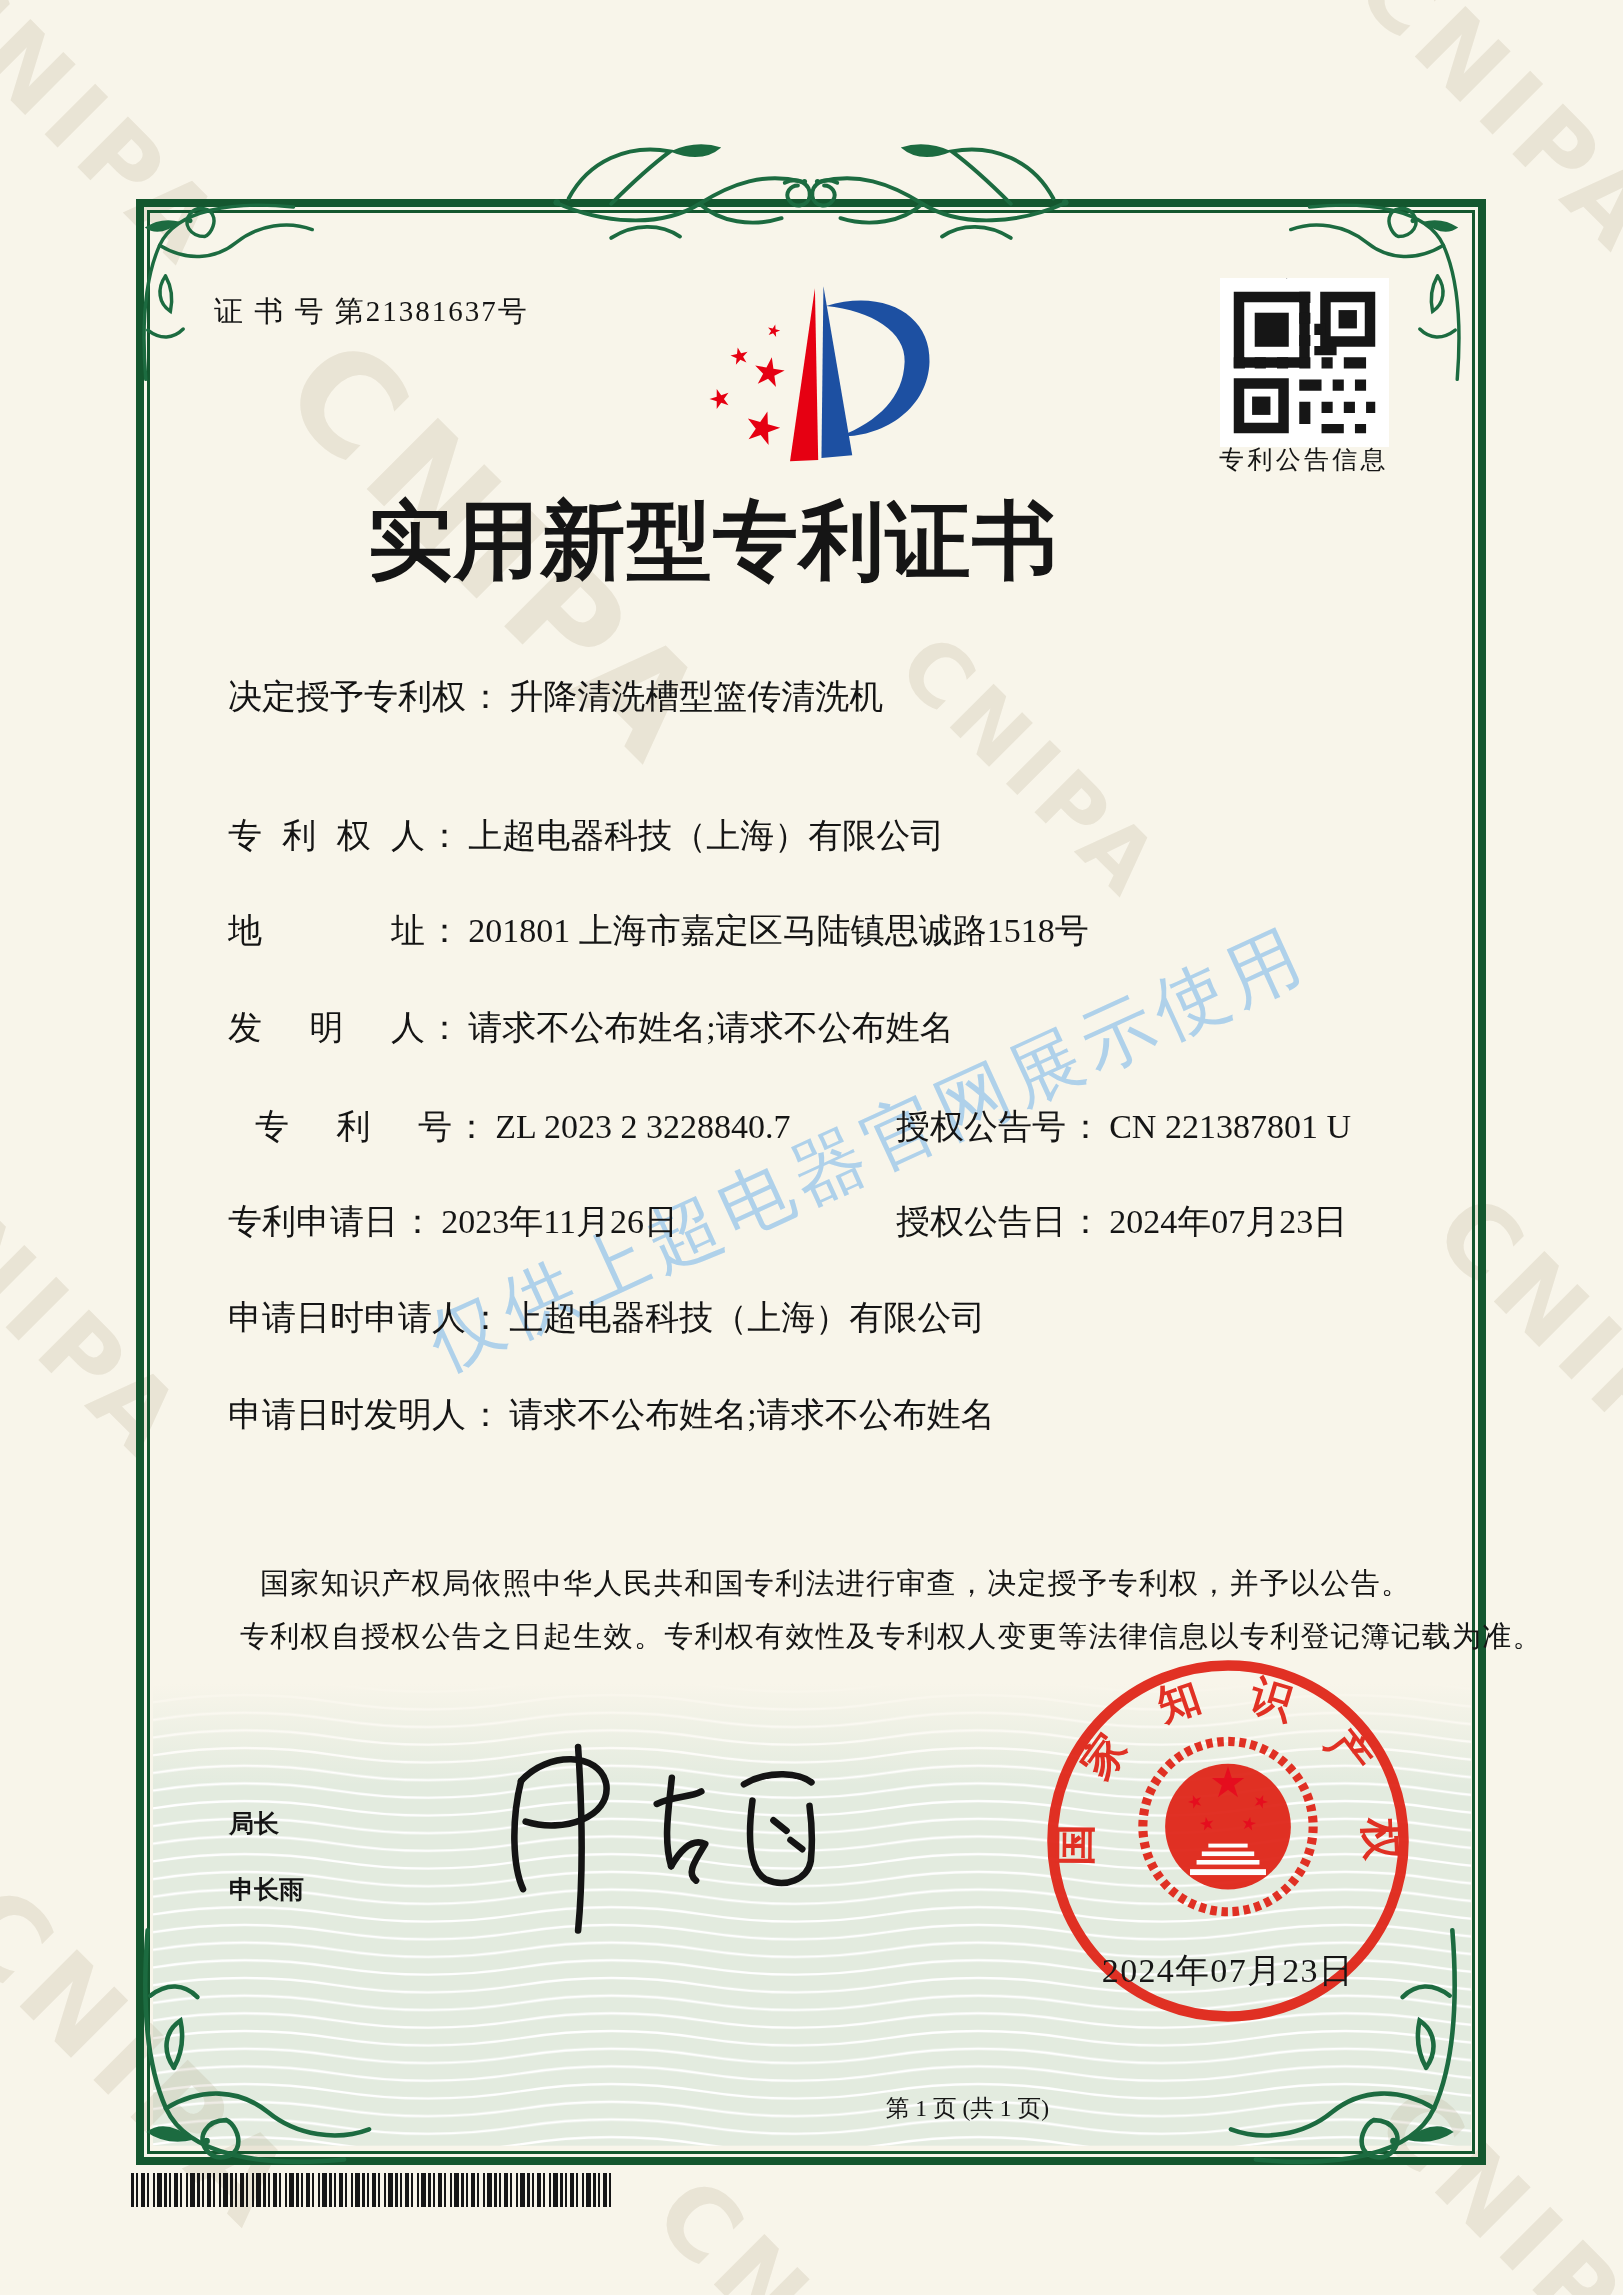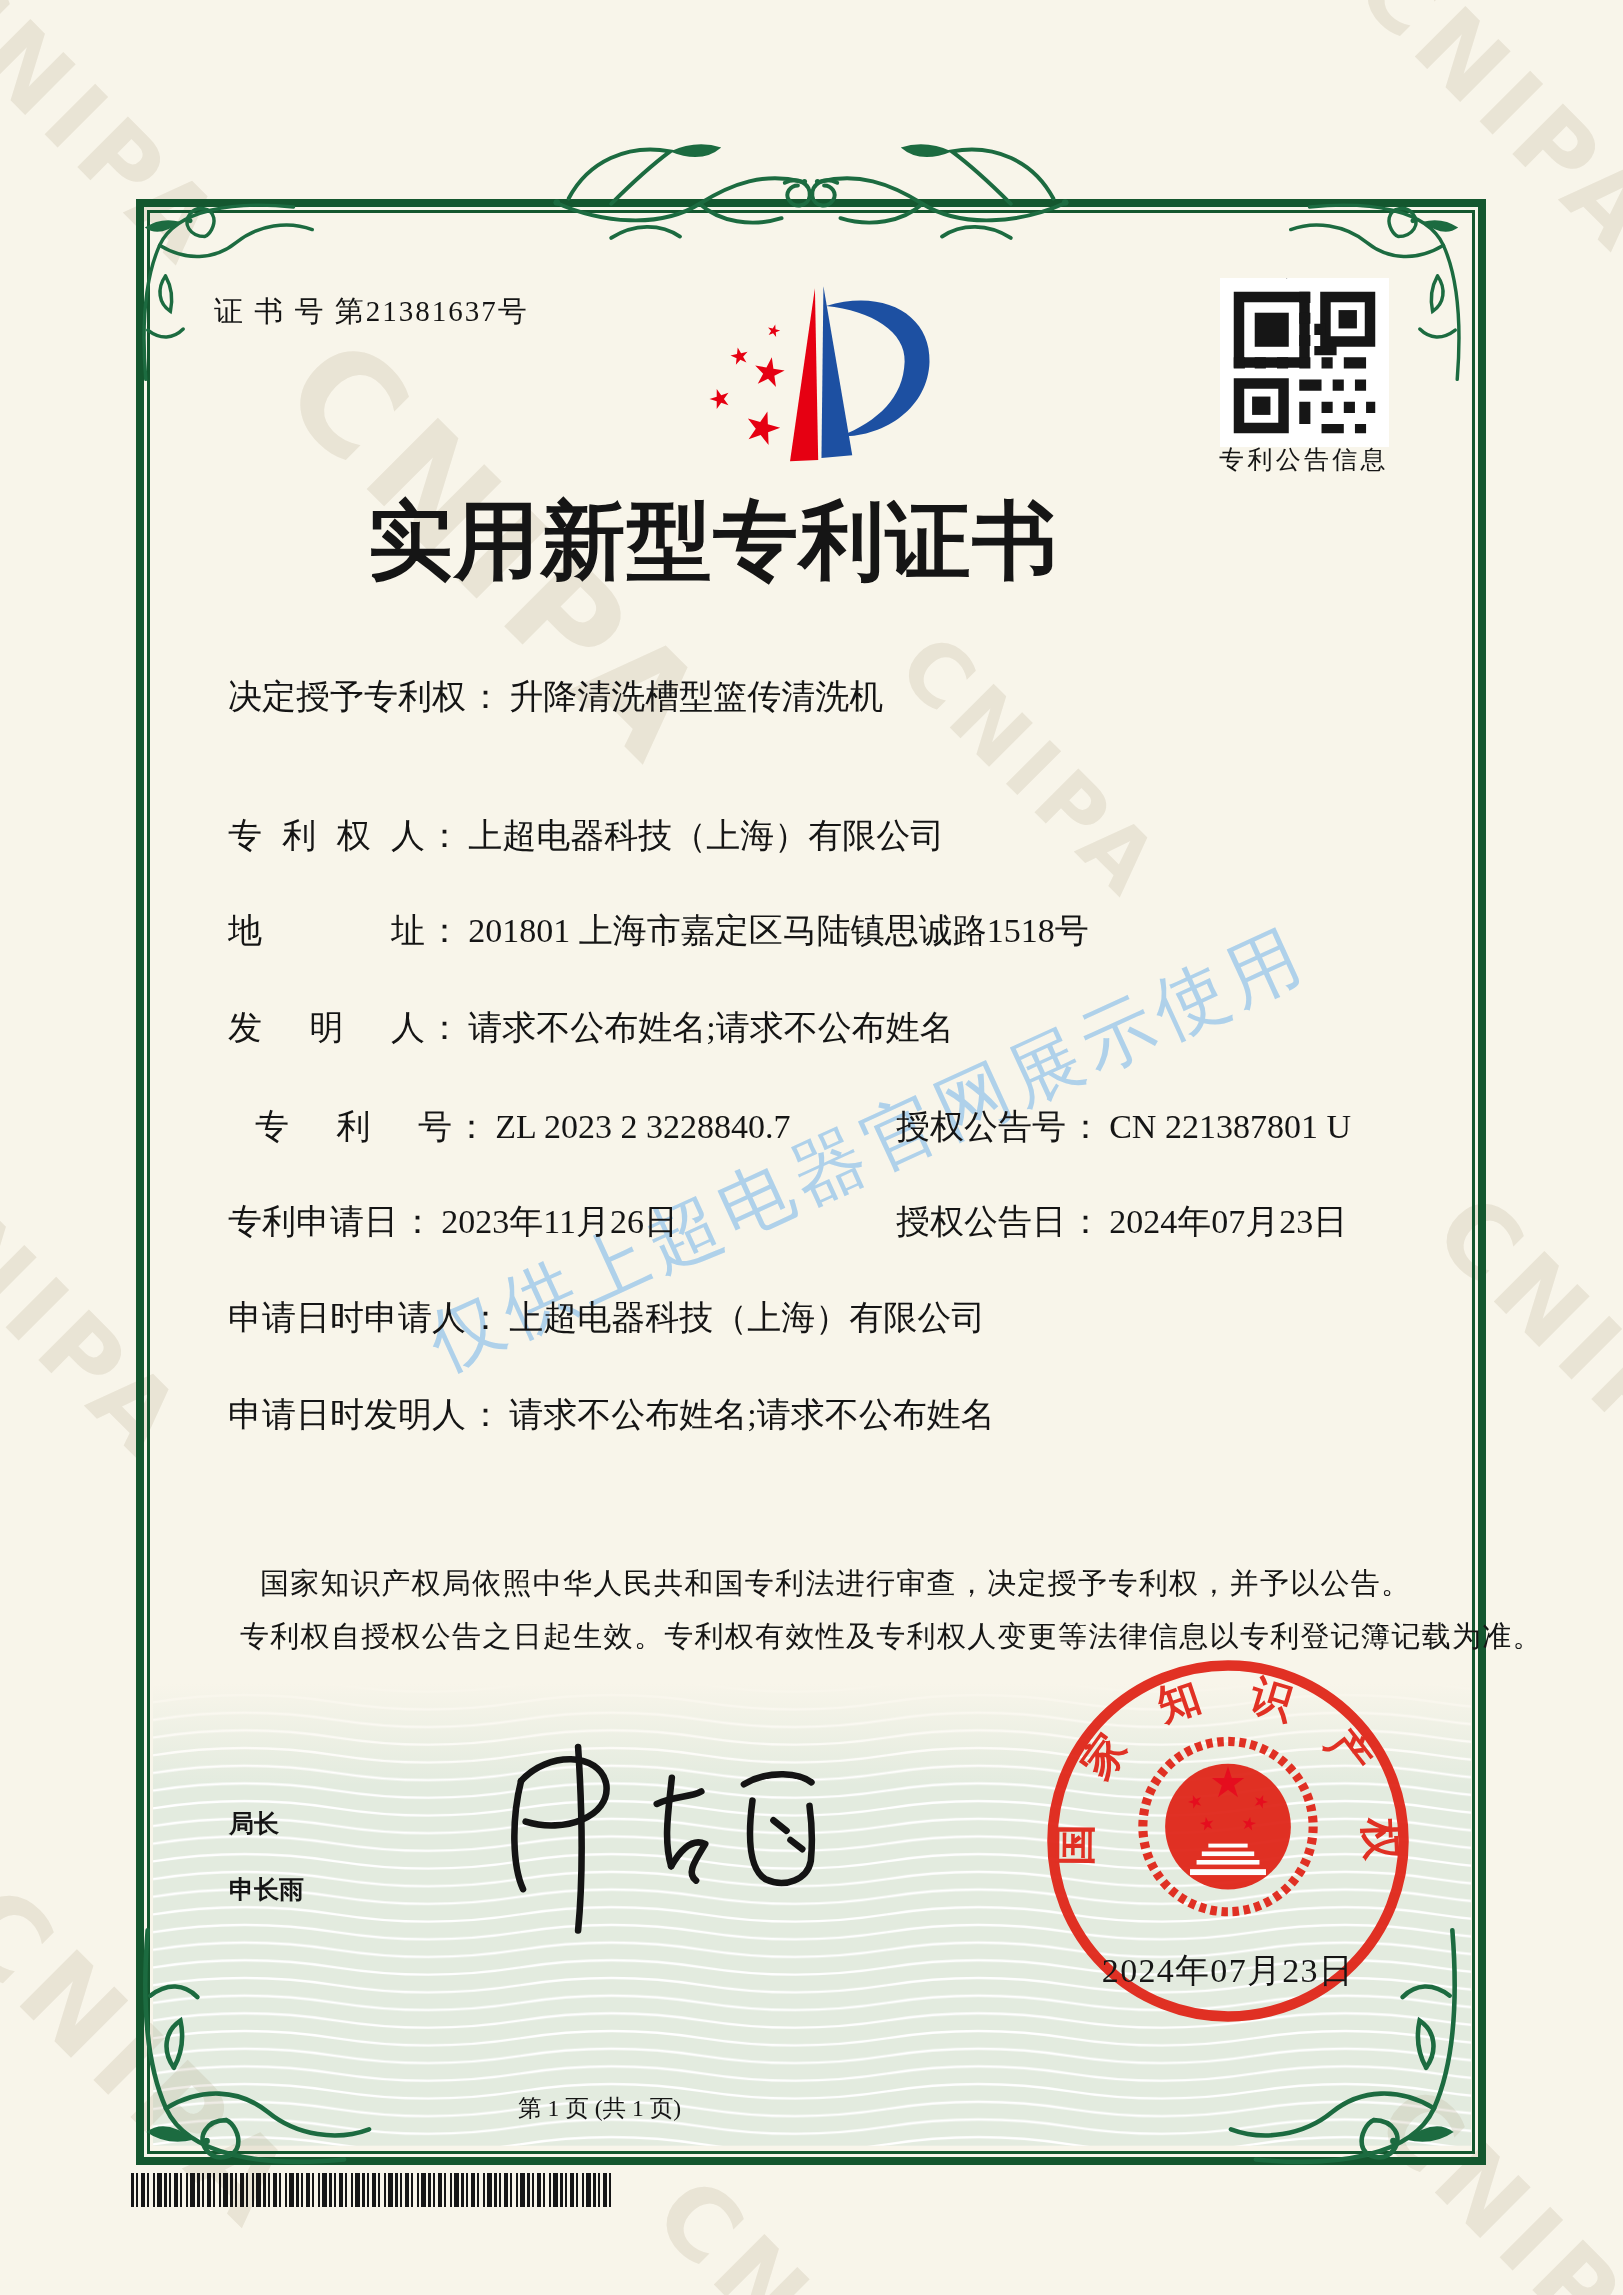--- a/index.html
+++ b/index.html
@@ -40,21 +40,21 @@
   .stmt{position:absolute;font-size:29px;letter-spacing:1.3px;white-space:nowrap;z-index:4;}
   
   .signer{position:absolute;font-family:"DejaVu Sans","Liberation Sans",sans-serif;
           font-weight:bold;font-size:25px;z-index:5;}
   .sig{position:absolute;left:485px;top:1735px;z-index:5;}
   
   .seal{position:absolute;left:1042px;top:1655px;z-index:4;}
   .seal-date{position:absolute;left:1042px;top:1948px;width:372px;text-align:center;
              font-size:34px;letter-spacing:1.3px;color:#161616;z-index:6;}
   
-  .footer{position:absolute;left:518px;top:2092px;width:531px;text-align:left;
+  .footer{position:absolute;left:518px;top:2092px;width:531px;text-align:right;
           font-size:23.6px;z-index:4;}
   .barcode{position:absolute;left:131px;top:2173px;width:482px;height:34px;z-index:4;
            background:repeating-linear-gradient(90deg,
              #161616 0 3.3px, transparent 3.3px 5.2px,
              #161616 5.2px 6.6px, transparent 6.6px 9.8px,
              #161616 9.8px 14.4px, transparent 14.4px 16.4px,
              #161616 16.4px 17.7px, transparent 17.7px 21.6px,
              #161616 21.6px 23.6px, transparent 23.6px 25.6px,
              #161616 25.6px 31px, transparent 31px 33px);}
 </style>

